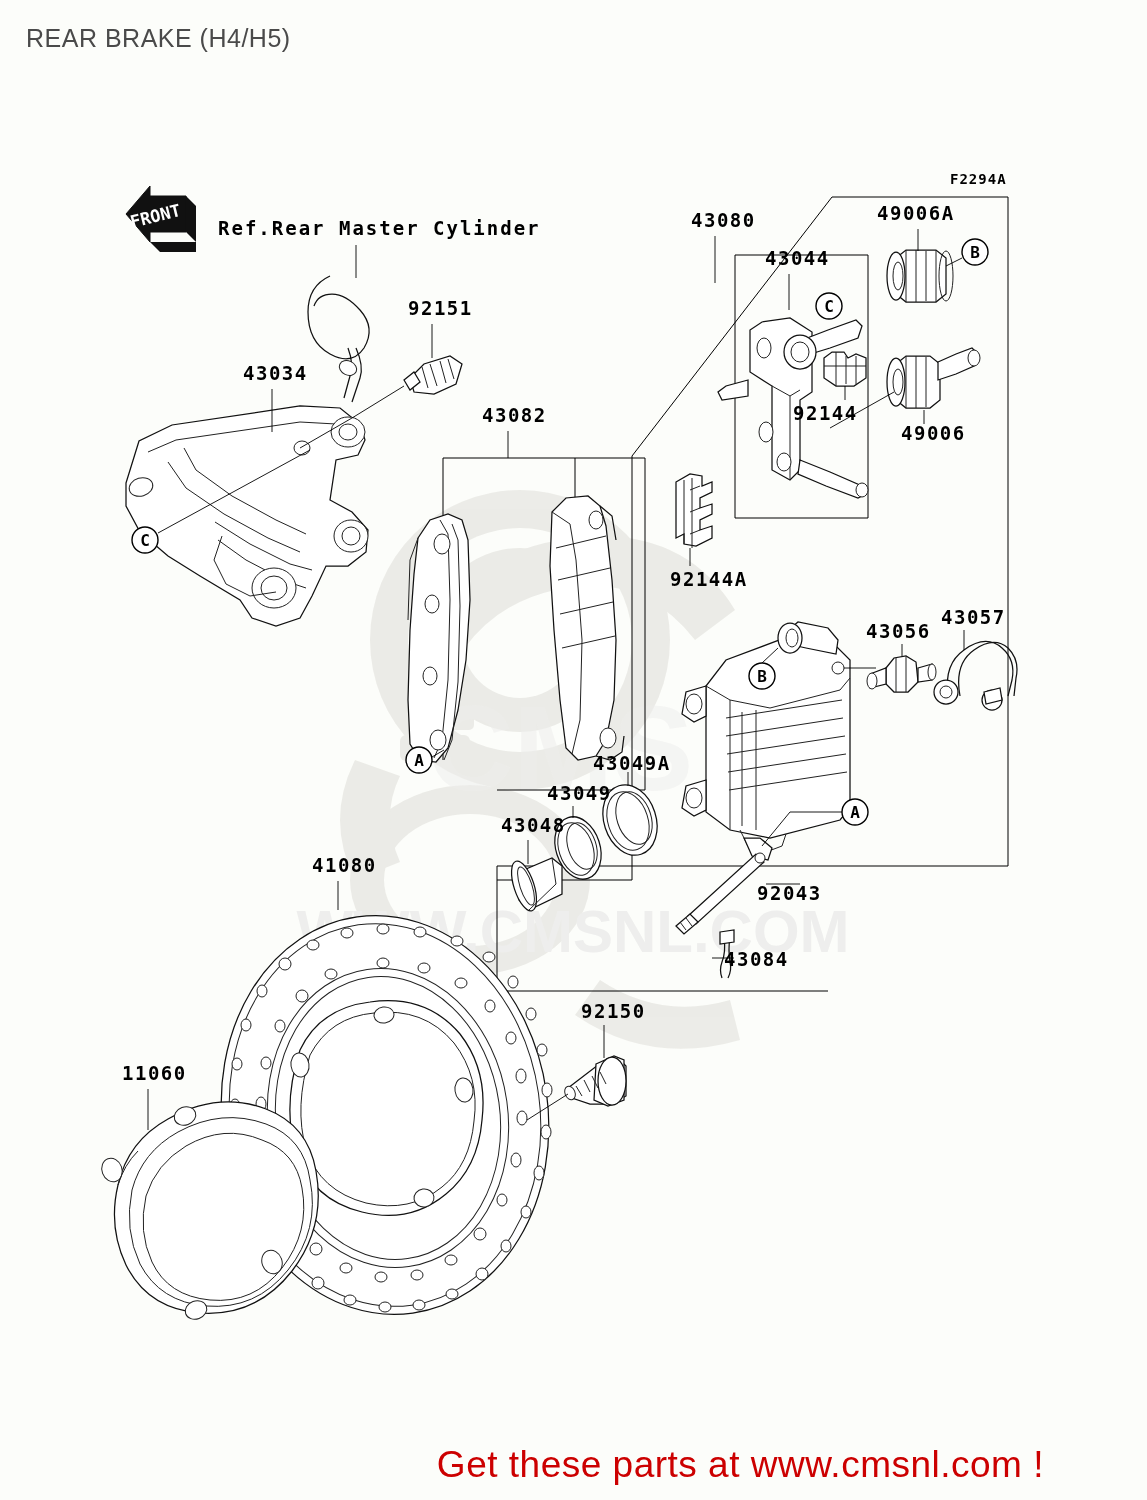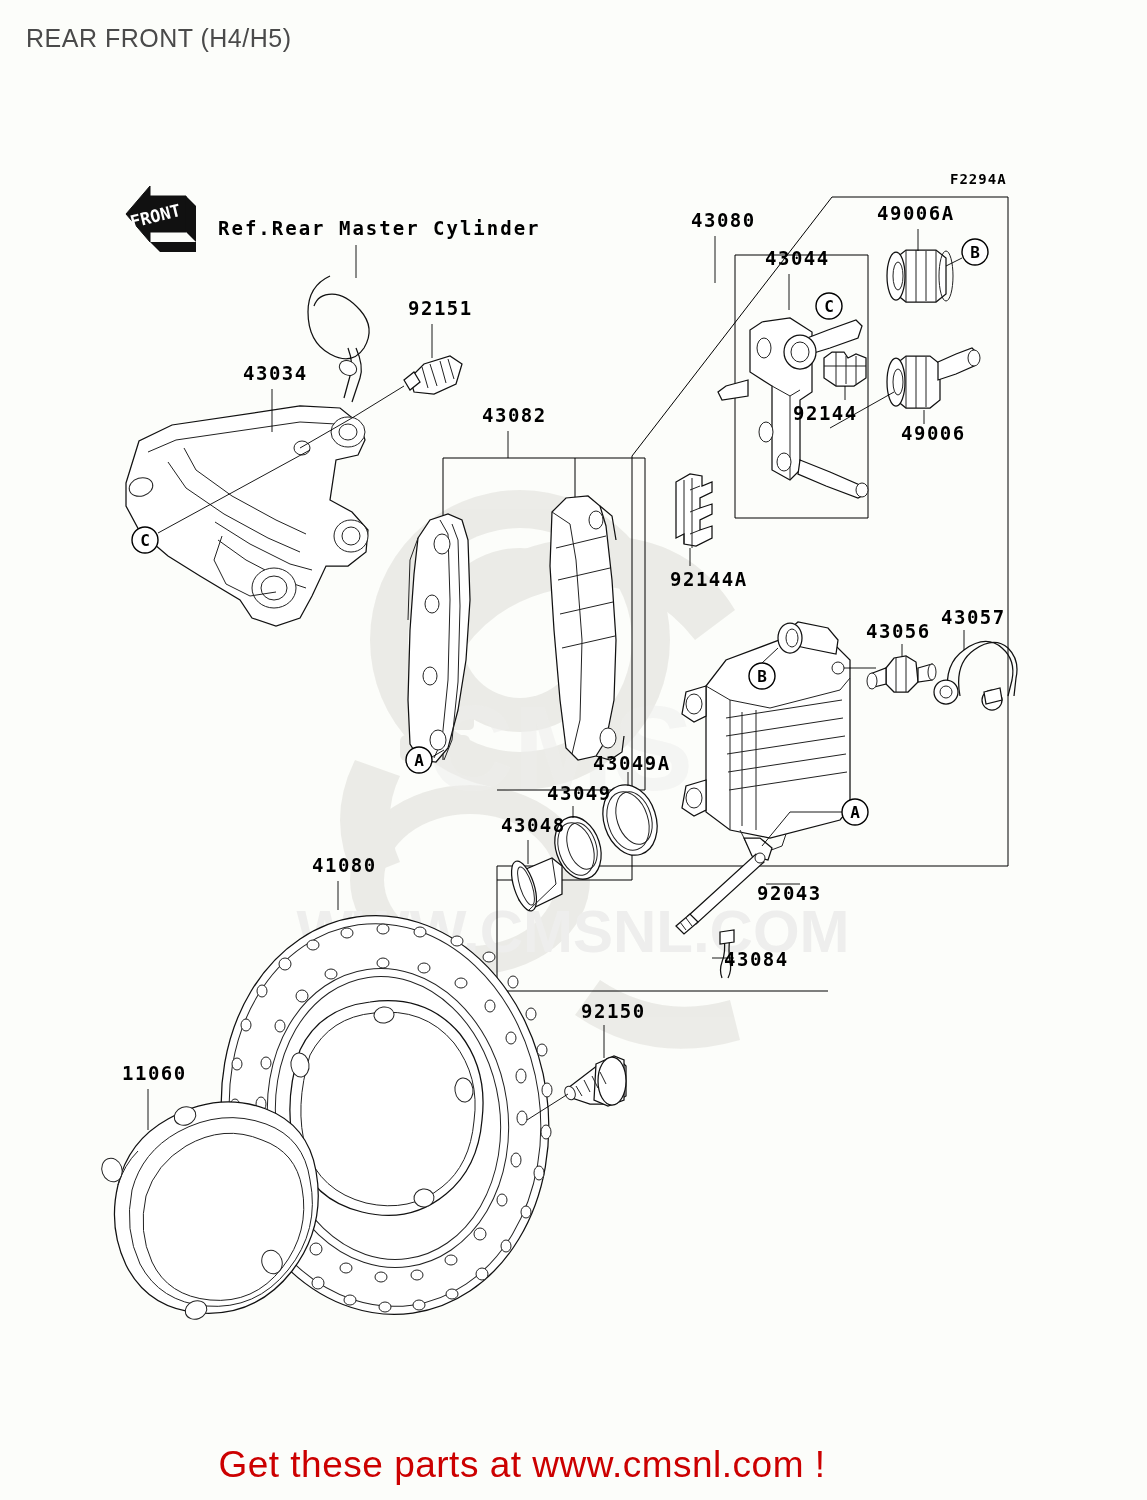--- a/index.html
+++ b/index.html
@@ -23,21 +23,21 @@
     font-size: 25px;
     color: #4a4a4a;
     letter-spacing: 0.5px;
     white-space: nowrap;
   }
   #footer-cta {
     position: absolute;
     left: 0;
     top: 1444px;
     width: 1044px;
-    text-align: center;
+    text-align: right;
     font-family: "Liberation Sans", sans-serif;
     font-size: 37px;
     color: #cc0000;
     letter-spacing: 0.5px;
     white-space: nowrap;
   }
   #diagram-svg {
     position: absolute;
     left: 0;
     top: 0;
@@ -83,21 +83,21 @@
     font-weight: bold;
     fill: #ececeb;
   }
   .callout-circle { stroke: #000; stroke-width: 1.4; fill: #ffffff; }
 </style>
 </head>
 <body>
 
 <div id="page">
 
-  <div id="page-title">REAR FRONT (H4/H5)</div>
+  <div id="page-title">REAR BRAKE (H4/H5)</div>
 
   <svg id="diagram-svg" width="1147" height="1500" viewBox="0 0 1147 1500">
 
     <g opacity="0.85">
       <ellipse class="wm" cx="520" cy="640" rx="150" ry="150"></ellipse>
       <ellipse cx="520" cy="640" rx="112" ry="112" fill="#fcfdfa"></ellipse>
       <ellipse class="wm" cx="520" cy="640" rx="92" ry="92"></ellipse>
       <ellipse cx="520" cy="640" rx="58" ry="58" fill="#fcfdfa"></ellipse>
       <path class="wm" d="M400 690 q40 -130 160 -150 q120 -20 175 70 l-40 30 q-55 -70 -140 -50 q-90 20 -120 120 z"></path>
       <ellipse class="wm" cx="470" cy="880" rx="120" ry="95"></ellipse>

